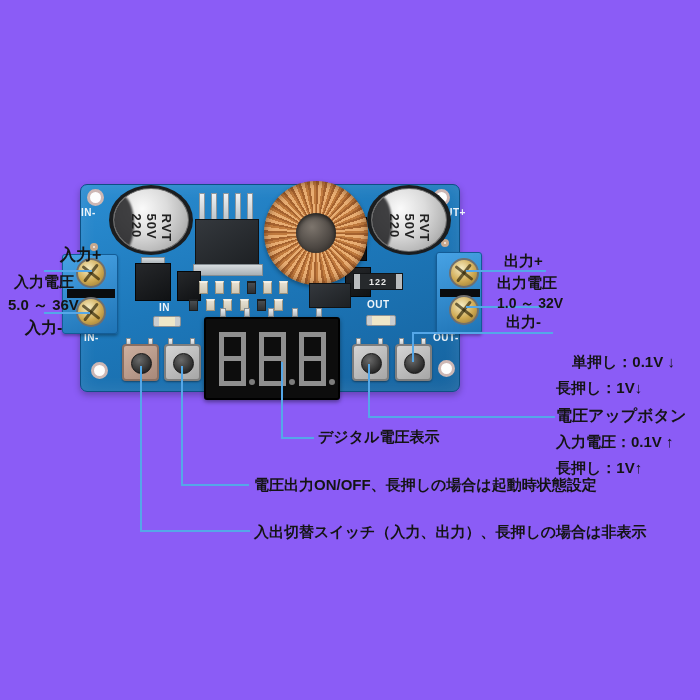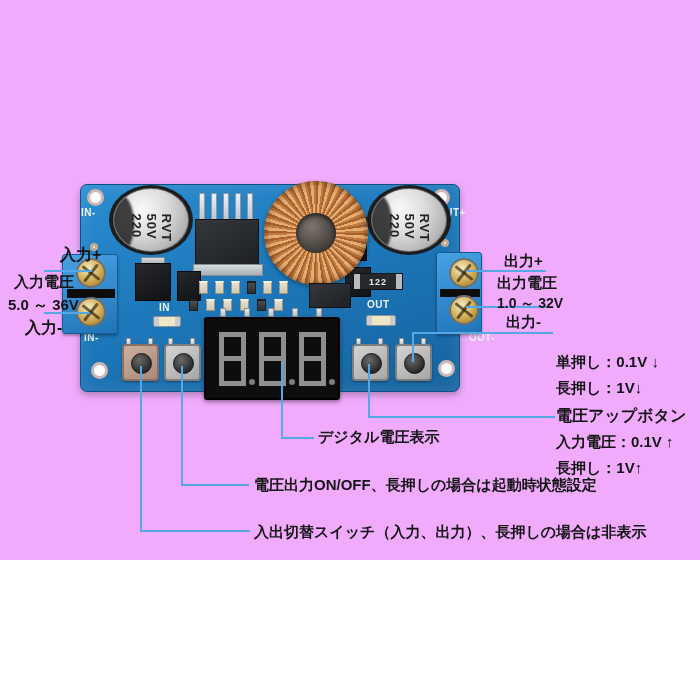--- a/index.html
+++ b/index.html
@@ -1,18 +1,18 @@
 <!DOCTYPE html>
 <html><head>
 <meta charset="utf-8">
 <style>
   * { margin:0; padding:0; box-sizing:border-box; }
   html,body { width:700px; height:700px; background:#ffffff; overflow:hidden;
     font-family:"Liberation Sans", sans-serif; }
-  .stage { position:relative; width:700px; height:560px; background:#f0abfc; }
+  .stage { position:relative; width:700px; height:700px; background:#8b5cf6; }
 
   
   .board { position:absolute; left:80px; top:184px; width:380px; height:208px;
     background:linear-gradient(160deg,#2b8dd2 0%,#1d78ba 45%,#16639f 100%);
     border:1px solid #0e4f84; border-radius:7px;
     box-shadow:0 3px 7px rgba(0,0,0,.28), inset 0 0 18px rgba(255,255,255,.12); }
   .hole { position:absolute; border-radius:50%; background:#fdfdfd;
     border:3px solid #cdb7b4; width:17px; height:17px; }
   .pad { position:absolute; border-radius:50%; background:#f5f2ee;
     border:3px solid #c9a98e; width:8px; height:8px; }
@@ -108,21 +108,21 @@
     <div class="hole" style="left:6px;  top:4px;"></div>
     <div class="hole" style="left:352px;top:4px;"></div>
     <div class="hole" style="left:10px; top:177px;"></div>
     <div class="hole" style="left:357px;top:175px;"></div>
     <div class="pad" style="left:9px;  top:58px;"></div>
     <div class="pad" style="left:360px;top:54px;"></div>
 
     <div class="silk" style="left:0px;  top:22px;">IN-</div>
     <div class="silk" style="left:356px;top:22px;">OUT+</div>
     <div class="silk" style="left:3px;  top:147px;">IN-</div>
-    <div class="silk" style="left:352px;top:147px;margin-left:36px;">OUT-</div>
+    <div class="silk" style="left:352px;top:147px;">OUT-</div>
     <div class="silk" style="left:78px; top:117px;">IN</div>
     <div class="silk" style="left:286px;top:114px;">OUT</div>
     <div class="silk" style="left:262px;top:21px;">D1</div>
 
     <div class="led" style="left:72px; top:131px; width:28px; height:11px;"></div>
     <div class="led" style="left:285px;top:130px; width:30px; height:11px;"></div>
 
     <div class="cap-base" style="left:28px; top:0px;"></div>
     <div class="cap" style="left:32px; top:3px;">
       <div class="cap-label">
@@ -242,21 +242,21 @@
   <div class="note fs16" style="left:24px;  top:245px;margin-left:36px;">入力+</div>
   <div class="note fs15" style="left:14px;  top:273px;">入力電圧</div>
   <div class="note fs15" style="left:8px;   top:296px;">5.0 ～ 36V</div>
   <div class="note fs16" style="left:25px;  top:318px;">入力-</div>
 
   <div class="note fs15" style="left:504px; top:252px;">出力+</div>
   <div class="note fs15" style="left:497px; top:274px;">出力電圧</div>
   <div class="note fs14" style="left:497px; top:295px;">1.0 ～ 32V</div>
   <div class="note fs15" style="left:506px; top:313px;">出力-</div>
 
-  <div class="note fs15" style="left:556px; top:353px;">単押し：0.1V ↓</div>
+  <div class="note fs15" style="left:572px; top:353px;">単押し：0.1V ↓</div>
   <div class="note fs15" style="left:556px; top:379px;">長押し：1V↓</div>
   <div class="note fs16" style="left:556px; top:406px;">電圧アップボタン</div>
   <div class="note fs15" style="left:556px; top:433px;">入力電圧：0.1V ↑</div>
   <div class="note fs15" style="left:556px; top:459px;">長押し：1V↑</div>
 
   <div class="note fs15" style="left:318px; top:428px;">デジタル電圧表示</div>
   <div class="note fs15" style="left:254px; top:476px;">電圧出力ON/OFF、長押しの場合は起動時状態設定</div>
   <div class="note fs15" style="left:254px; top:523px;">入出切替スイッチ（入力、出力）、長押しの場合は非表示</div>
 
 </div>

